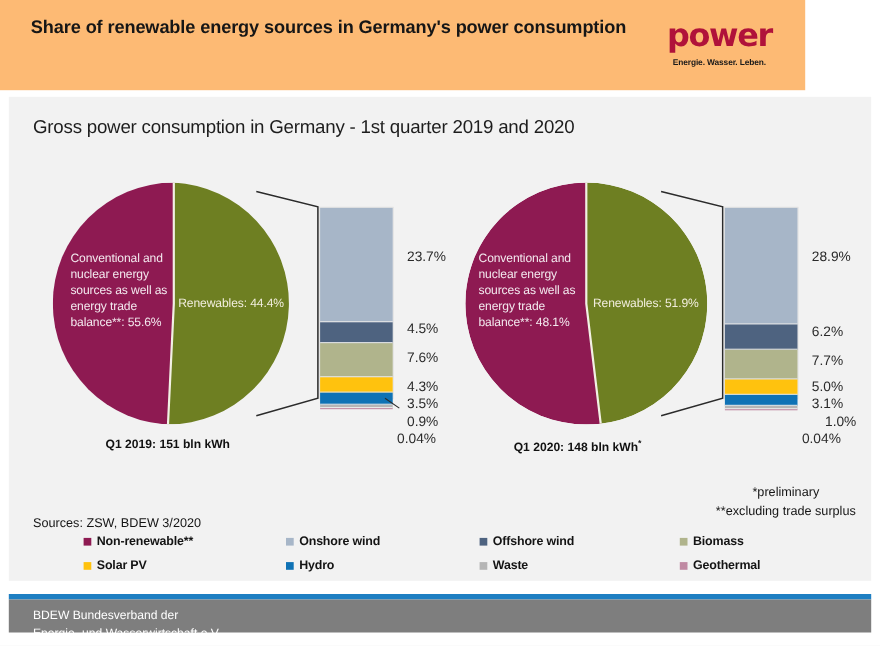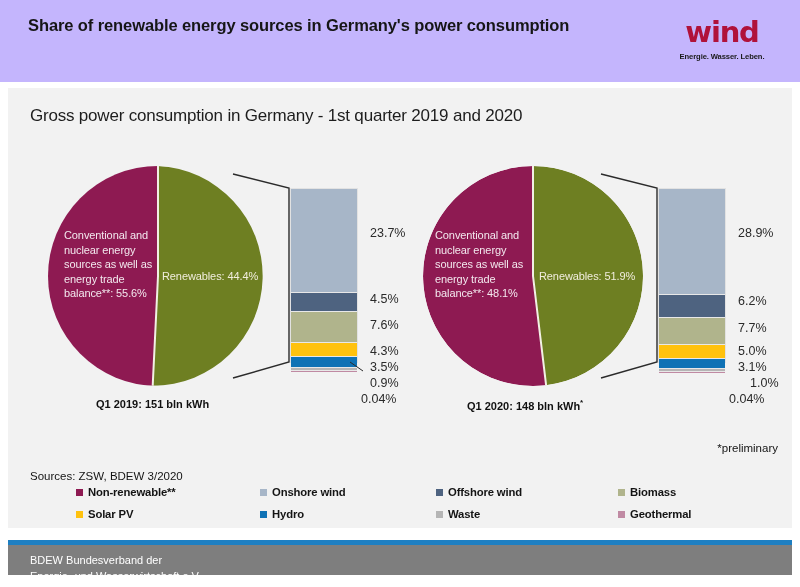--- a/index.html
+++ b/index.html
@@ -7,21 +7,21 @@
     width:800px;height:587px;
     background:#ffffff;
     font-family:"Liberation Sans", sans-serif;
     color:#1a1a1a;
     overflow:hidden;
     position:relative;
   }
   .page{position:absolute;inset:0;}
 
   
-  .header{position:absolute;left:0;top:0;width:800px;height:82px;background:#c4b5fd;}
+  .header{position:absolute;left:0;top:0;width:732px;height:82px;background:#fdba74;}
   .title{
     position:absolute;left:28px;top:14px;width:580px;
     font-size:16.5px;font-weight:bold;line-height:1.38;color:#161616;
     letter-spacing:-0.1px;
   }
   .logo{position:absolute;right:18px;top:18px;width:120px;text-align:center;}
   .logo-word{
     font-size:29px;font-weight:bold;color:#B0123A;letter-spacing:-1.2px;
     line-height:1;font-family:"DejaVu Sans", sans-serif;
   }
@@ -98,21 +98,21 @@
   }
 </style>
 </head>
 <body>
 
 <div class="page">
 
   <div class="header">
     <div class="title">Share of renewable energy sources in Germany's power consumption</div>
     <div class="logo">
-      <div class="logo-word">wind</div>
+      <div class="logo-word">power</div>
       <div class="logo-tag">Energie. Wasser. Leben.</div>
     </div>
   </div>
 
   <div class="panel">
     <div class="subtitle">Gross power consumption in Germany - 1st quarter 2019 and 2020</div>
 
     <div class="group" style="left:40px;top:78px;width:380px;height:250px;">
 
       <svg class="callout" width="380" height="250">
@@ -233,20 +233,21 @@
         </div>
         <div class="legend-item" style="left:610px;">
           <span class="swatch" style="background:#C08AA3"></span>
           <span class="legend-label">Geothermal</span>
         </div>
       </div>
     </div>
 
     <div class="notes">
       <div>*preliminary</div>
+      <div>**excluding trade surplus</div>
     </div>
     <div class="sources">Sources: ZSW, BDEW 3/2020</div>
   </div>
 
   <div class="accent"></div>
   <div class="footer">
     <div class="footer-text">
       <div>BDEW Bundesverband der</div>
       <div>Energie- und Wasserwirtschaft e.V.</div>
     </div>

